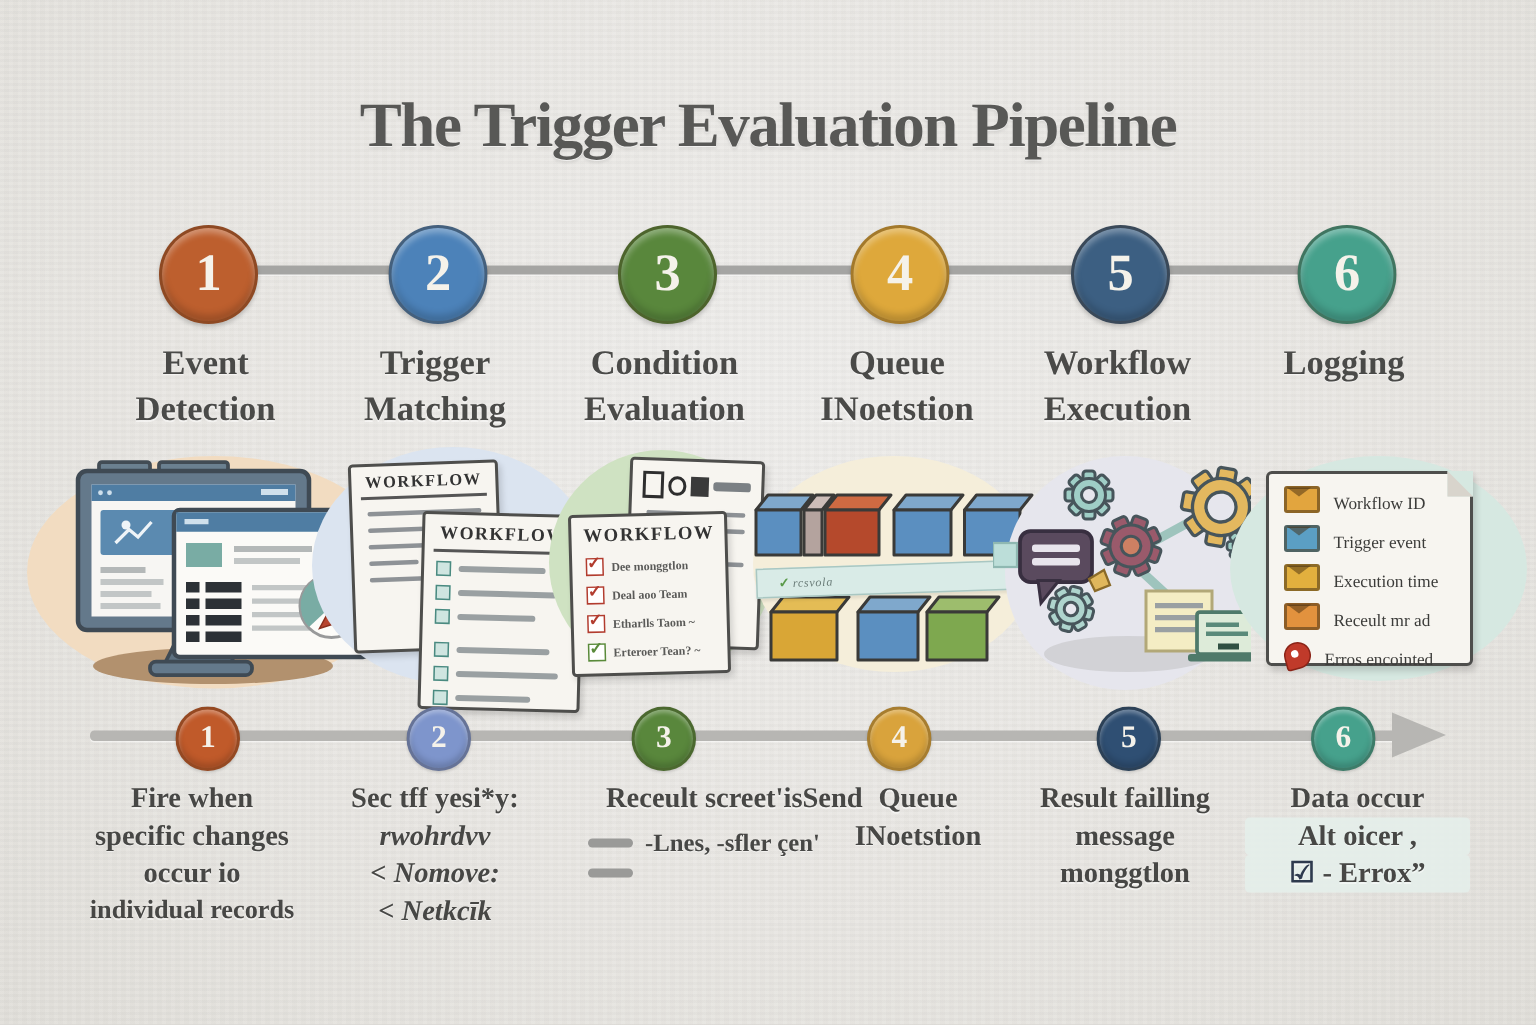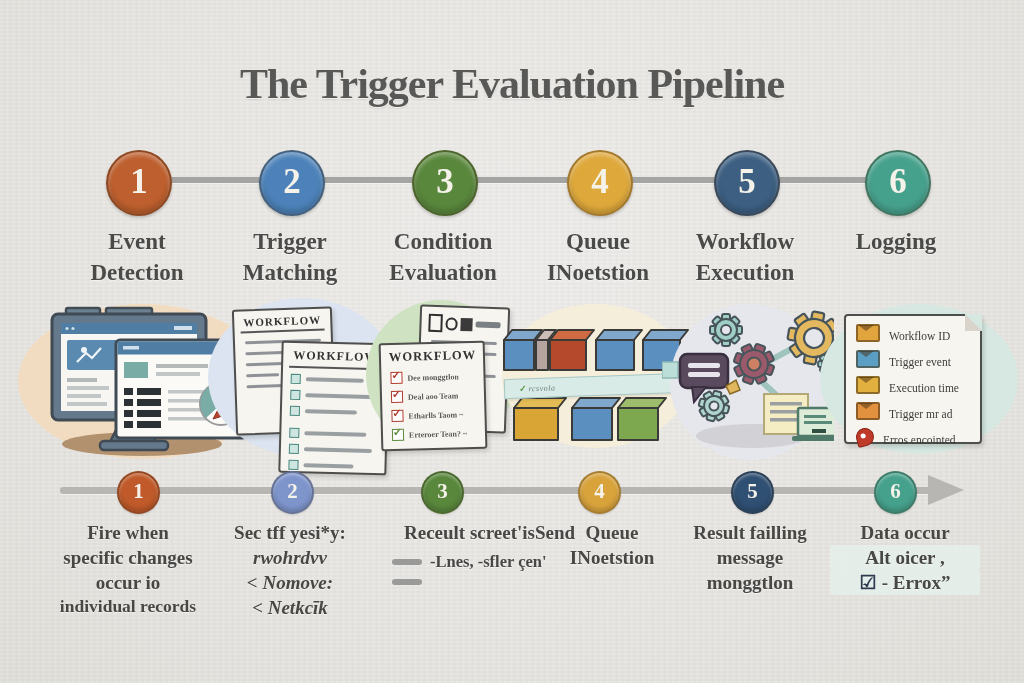--- a/index.html
+++ b/index.html
@@ -383,21 +383,21 @@
       <div class="r-row">
           <span class="env" style="background-color: rgb(91, 159, 196);"></span>
           <span class="r-label">Trigger event</span>
         </div>
       <div class="r-row">
           <span class="env" style="background-color: rgb(226, 176, 62);"></span>
           <span class="r-label">Execution time</span>
         </div>
       <div class="r-row">
           <span class="env" style="background-color: rgb(226, 146, 62);"></span>
-          <span class="r-label">Trigger mr ad</span>
+          <span class="r-label">Receult mr ad</span>
         </div>
       <div class="r-row">
           <span class="pin"></span>
           <span class="r-label">Erros encointed</span>
         </div>
     </div>
   </div>
 
   <div class="tl2"></div>
   <div class="arrowhead"></div>

